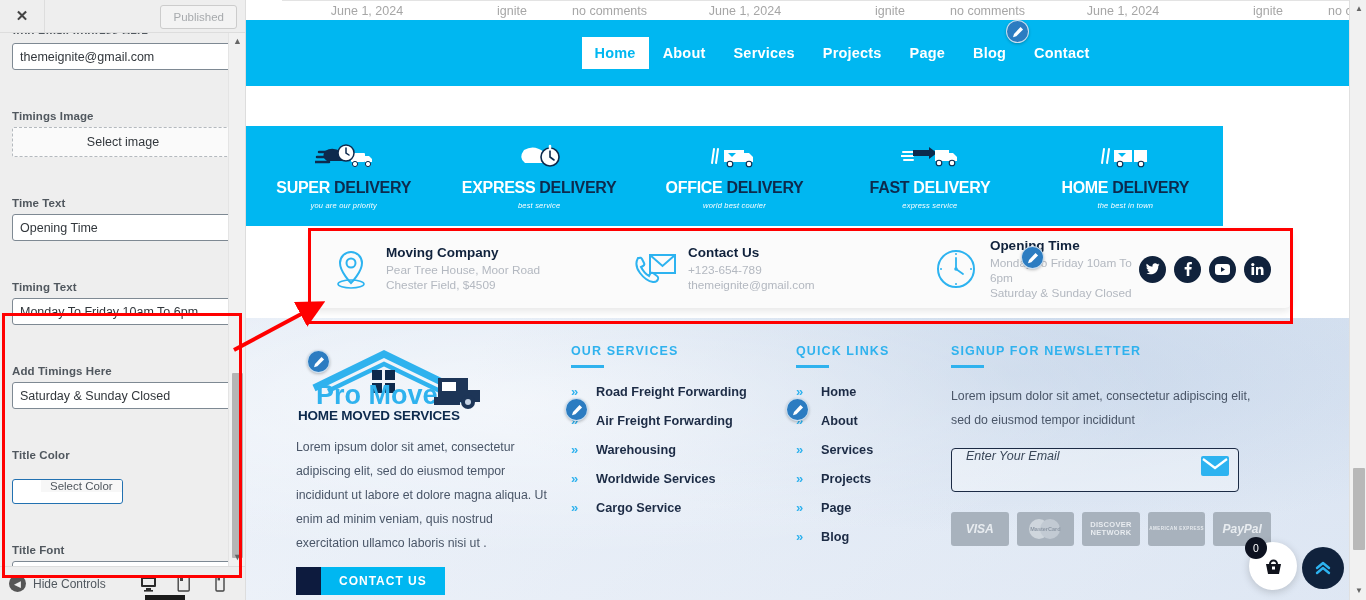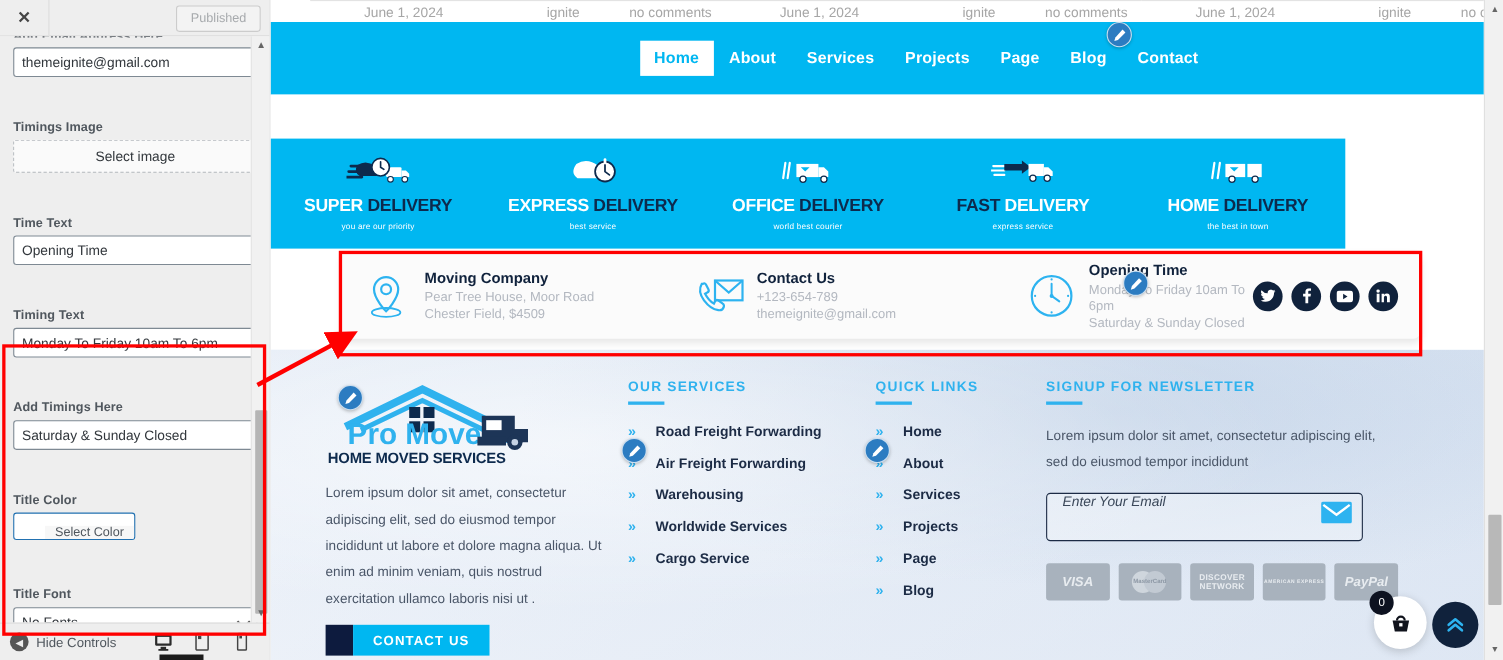--- a/index.html
+++ b/index.html
@@ -87,21 +87,21 @@
     border: 1px dashed #b4b9be;
     background: #fafafa;
     color: #32373c;
     font-size: 12.5px;
     display: flex; align-items: center; justify-content: center;
     cursor: pointer;
     border-radius: 2px;
   }
   .color-picker {
     display: inline-flex;
-    align-items: flex-end;
+    align-items: flex-start;
     border: 1px solid #2271b1;
     border-radius: 3px;
     overflow: hidden;
     height: 25px;
     background: #fff;
   }
   .color-swatch { width: 28px; background: #ffffff; border-right: 1px solid #2271b1; }
   .color-btn {
     padding: 0 9px;
     display: flex; align-items: center;
@@ -252,21 +252,21 @@
   }
   .del-logo {
     display: flex; align-items: center; gap: 4px;
     font-size: 16px; font-weight: bold; letter-spacing: -.3px;
     line-height: 1;
   }
   .del-w1 { color: #fff; }
   .del-w1.dark { color: #0d2a4d; }
   .del-w2 { color: #0d2a4d; }
   .del-w2.light { color: #fff; }
-  .del-sub { font-size: 7.5px; color: #fff; margin-top: 4px; letter-spacing: .2px; }
+  .del-sub { font-size: 7.5px; color: #fff; margin-top: 4px; letter-spacing: .2px; font-style: italic; }
   .truck-ico { margin-bottom: 2px; }
 
   
   .contact-card {
     position: absolute; top: 230px; left: 65px;
     width: 980px; height: 78px;
     background: #fbfbfb;
     border-radius: 6px;
     box-shadow: 0 3px 8px rgba(0,0,0,.10);
     display: flex; align-items: center;

